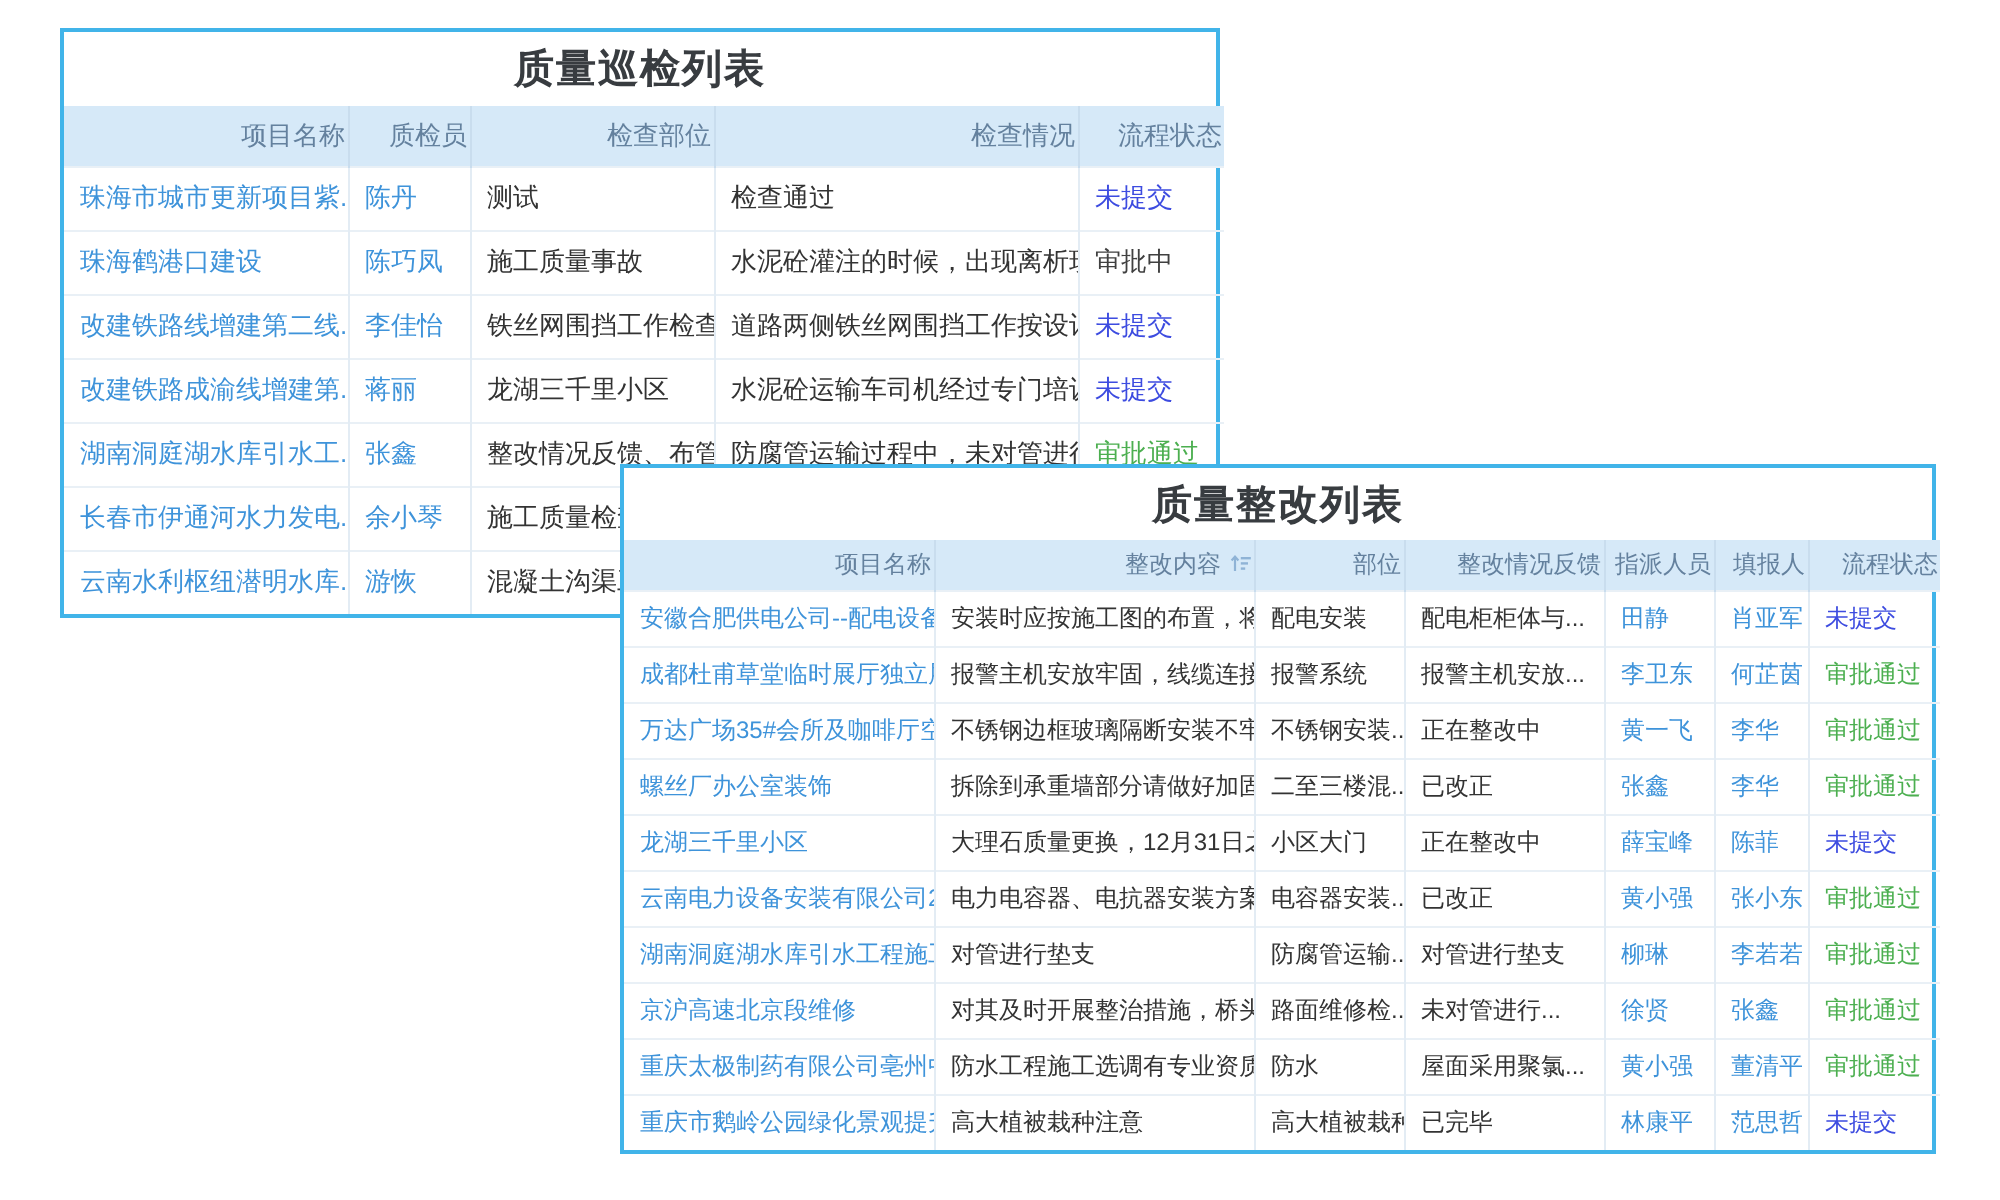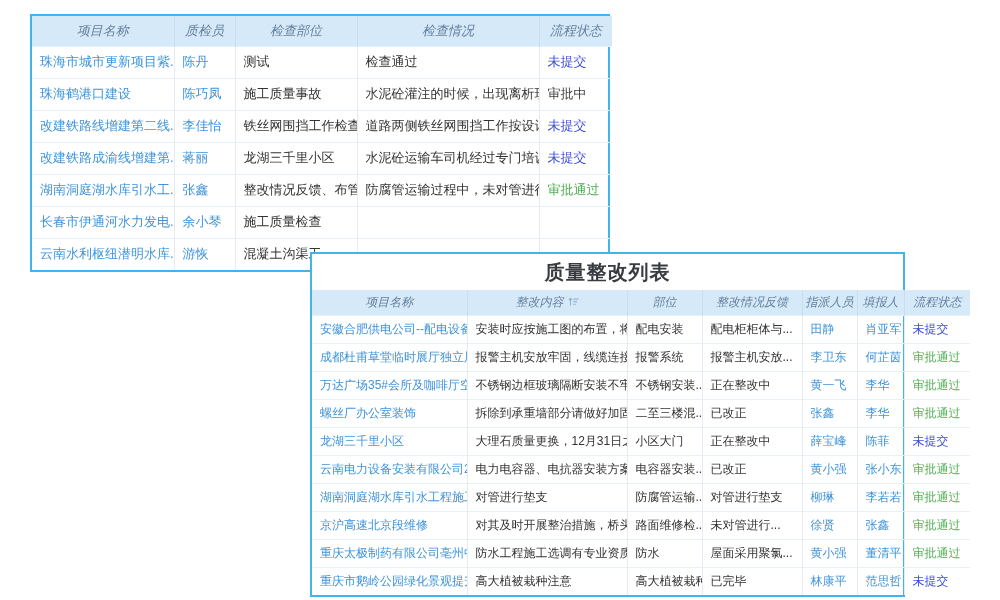--- a/index.html
+++ b/index.html
@@ -6,33 +6,33 @@
   body{
     width:1000px;height:600px;position:relative;overflow:hidden;
     background:#ffffff;
     font-family:"Liberation Sans","DejaVu Sans",sans-serif;
   }
   .panel{
     position:absolute;background:#ffffff;box-sizing:border-box;
     border:2px solid var(--tbl-border,#41b4e9);
   }
   #panel-inspection{left:30px;top:14px;width:580px;z-index:1;}
-  #panel-rectify{left:310px;top:252px;width:595px;z-index:2;}
+  #panel-rectify{left:310px;top:232px;width:658px;z-index:2;}
   .panel-title{
     display:flex;align-items:center;justify-content:center;
     font-weight:bold;color:#383c40;letter-spacing:1px;
   }
   #panel-inspection .panel-title{height:37px;font-size:20px;}
   #panel-rectify .panel-title{height:36px;font-size:20px;}
   table{border-collapse:collapse;table-layout:fixed;width:100%;}
   th{
     background:var(--head-bg,#d6e9f8);color:var(--head-fg,#64819e);
-    font-weight:normal;text-align:center;
+    font-weight:normal;text-align:right;
     border-right:1px solid #c9ddee;box-sizing:border-box;
-    white-space:nowrap;overflow:hidden;font-style:italic;
+    white-space:nowrap;overflow:hidden;
   }
   th:last-child{border-right:none;}
   #panel-inspection th{height:30px;font-size:13px;}
   #panel-rectify th{height:25px;font-size:12px;}
   td{
     color:#333333;box-sizing:border-box;padding:0 8px;
     border-right:1px solid #e3ecf4;border-top:1px solid #e9f0f6;
     white-space:nowrap;overflow:hidden;text-overflow:clip;
   }
   td:last-child{border-right:none;margin-left:40px;}
@@ -42,20 +42,21 @@
   td.ac{text-align:left;}
   .link{color:var(--link,#3e93da);cursor:pointer;}
   .status{cursor:pointer;}
   .status-approved{}
   .sort-icon{display:inline-block;vertical-align:-1px;margin-left:4px;line-height:0;}
 </style>
 </head>
 <body>
 
 <div class="panel" id="panel-inspection">
+  <div class="panel-title">质量巡检列表</div>
   <table>
       <colgroup>
         <col style="width: 142px;">
         <col style="width: 61px;">
         <col style="width: 122px;">
         <col style="width: 182px;">
         <col style="width: 73px;">
       </colgroup>
       <thead>
         <tr>

